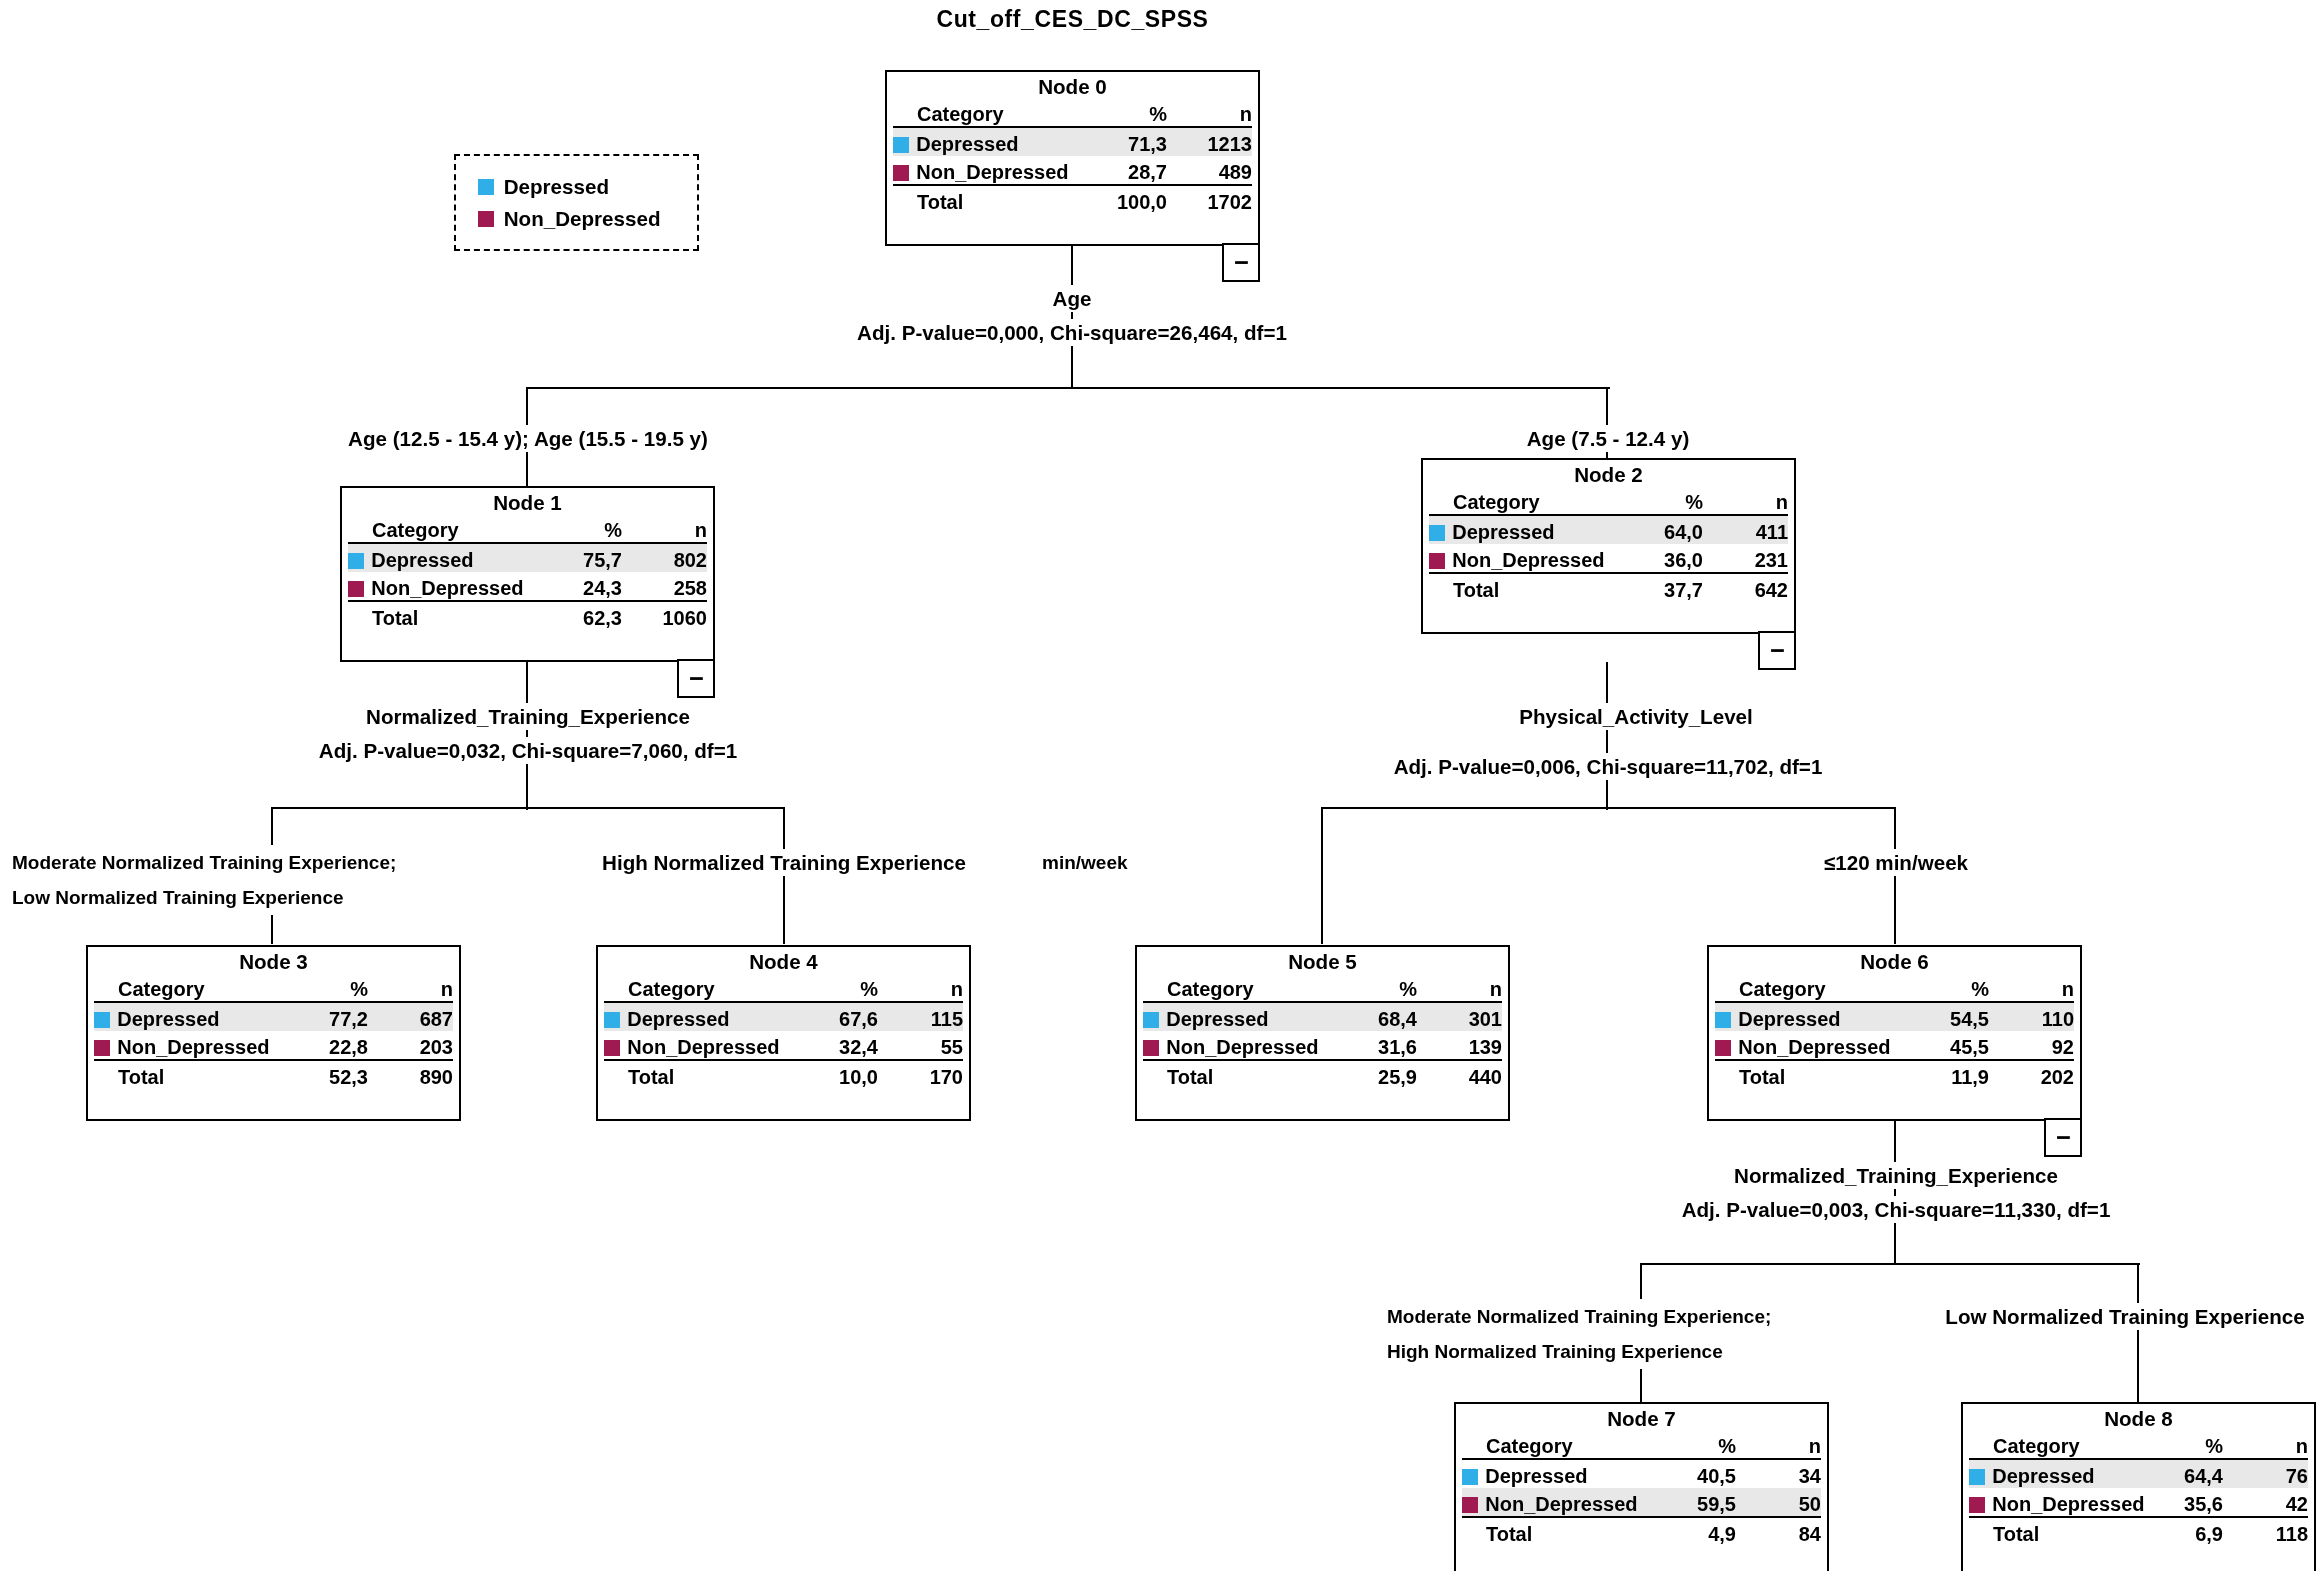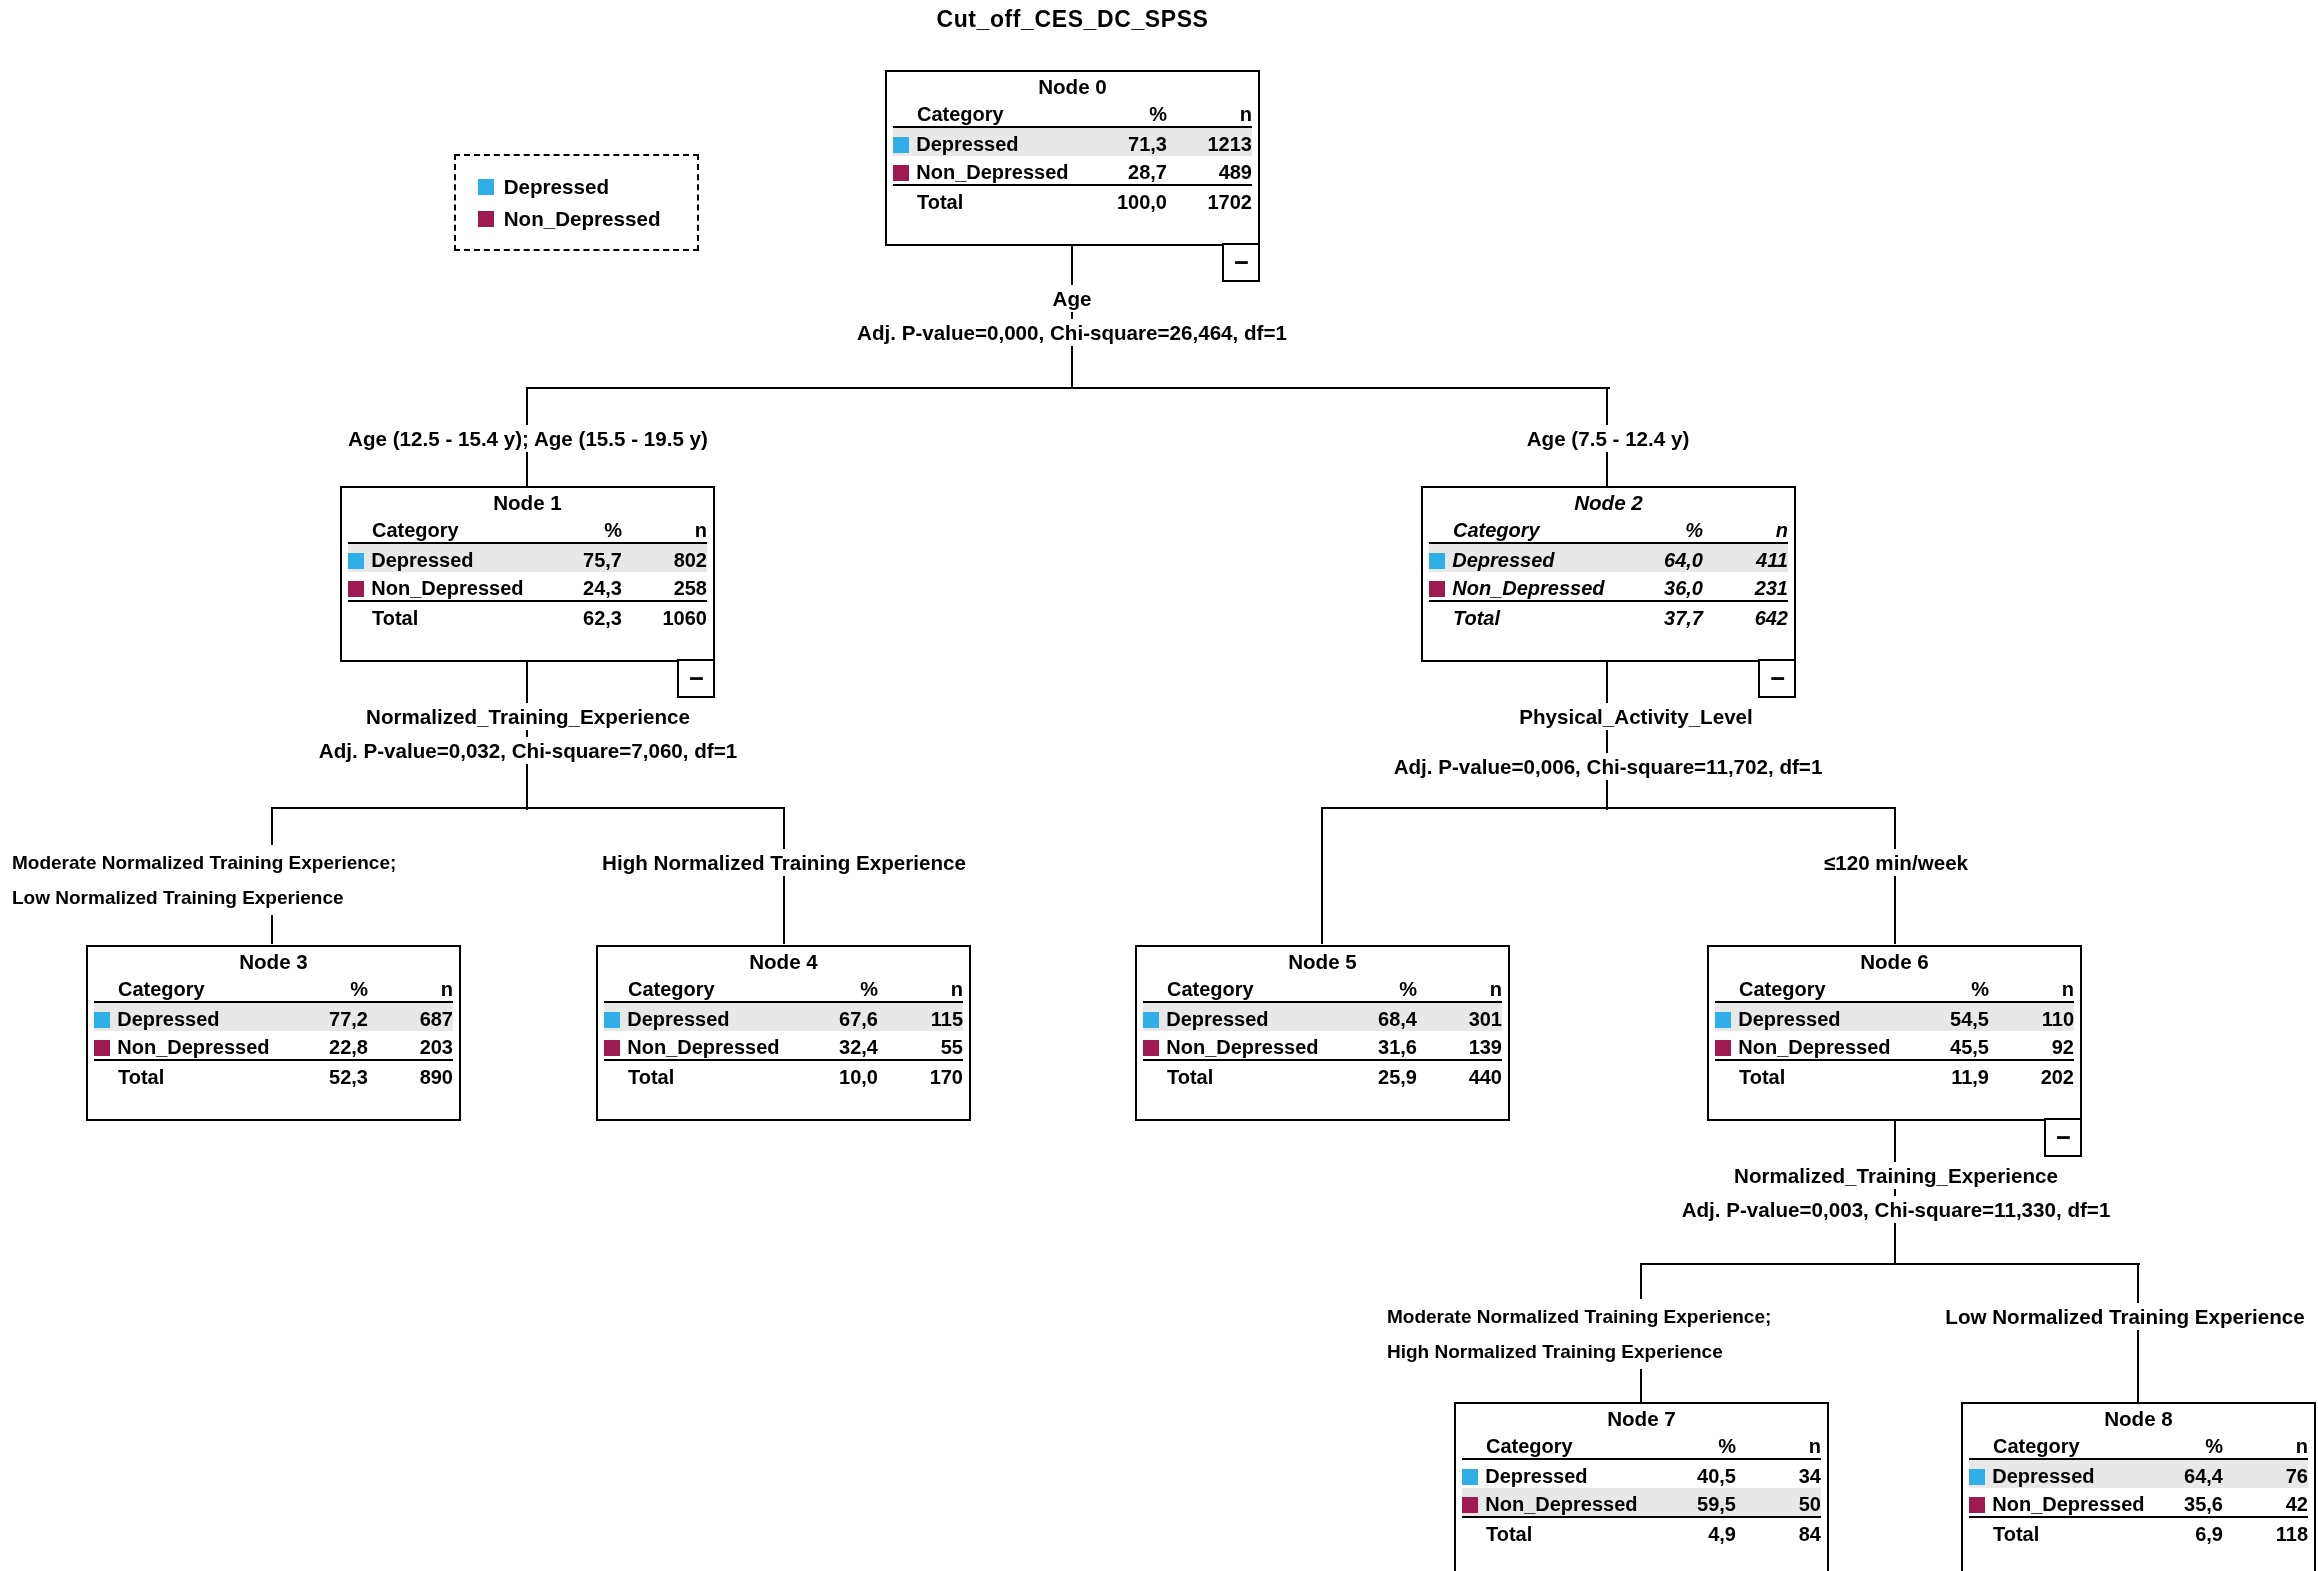--- a/index.html
+++ b/index.html
@@ -90,20 +90,21 @@
   <div class="ctr" style="left:528px;top:425px;">Age (12.5 - 15.4 y); Age (15.5 - 19.5 y)</div>
   <div class="ctr" style="left:1608px;top:425px;">Age (7.5 - 12.4 y)</div>
 
   <div class="blk" style="left:12px;top:845px;">
     <div>Moderate Normalized Training Experience;</div>
     <div>Low Normalized Training Experience</div>
   </div>
   <div class="ctr" style="left:784px;top:849px;">High Normalized Training Experience</div>
 
   <div class="blk" style="left:1042px;top:845px;">
+    <div>min/week</div>
   </div>
   <div class="ctr" style="left:1896px;top:849px;">≤120 min/week</div>
 
   <div class="blk" style="left:1387px;top:1299px;">
     <div>Moderate Normalized Training Experience;</div>
     <div>High Normalized Training Experience</div>
   </div>
   <div class="ctr" style="left:2125px;top:1303px;">Low Normalized Training Experience</div>
 
   <div class="node" style="left:885px;top:70px;">
@@ -165,21 +166,21 @@
       </div>
       <div class="trow">
         <span class="cat indent">Total</span>
         <span class="pct">62,3</span>
         <span class="ncol">1060</span>
       </div>
     </div>
     <div class="collapse">−</div>
   </div>
 
-  <div class="node" style="left:1421px;top:486px;font-style:italic;">
+  <div class="node" style="left:1421px;top:458px;">
     <div class="node-title">Node 2</div>
     <div class="ntable">
       <div class="thead">
         <span class="cat indent">Category</span>
         <span class="pct">%</span>
         <span class="ncol">n</span>
       </div>
       <div class="trow shaded">
         <span class="cat">
             <i class="sw sw-b"></i>

